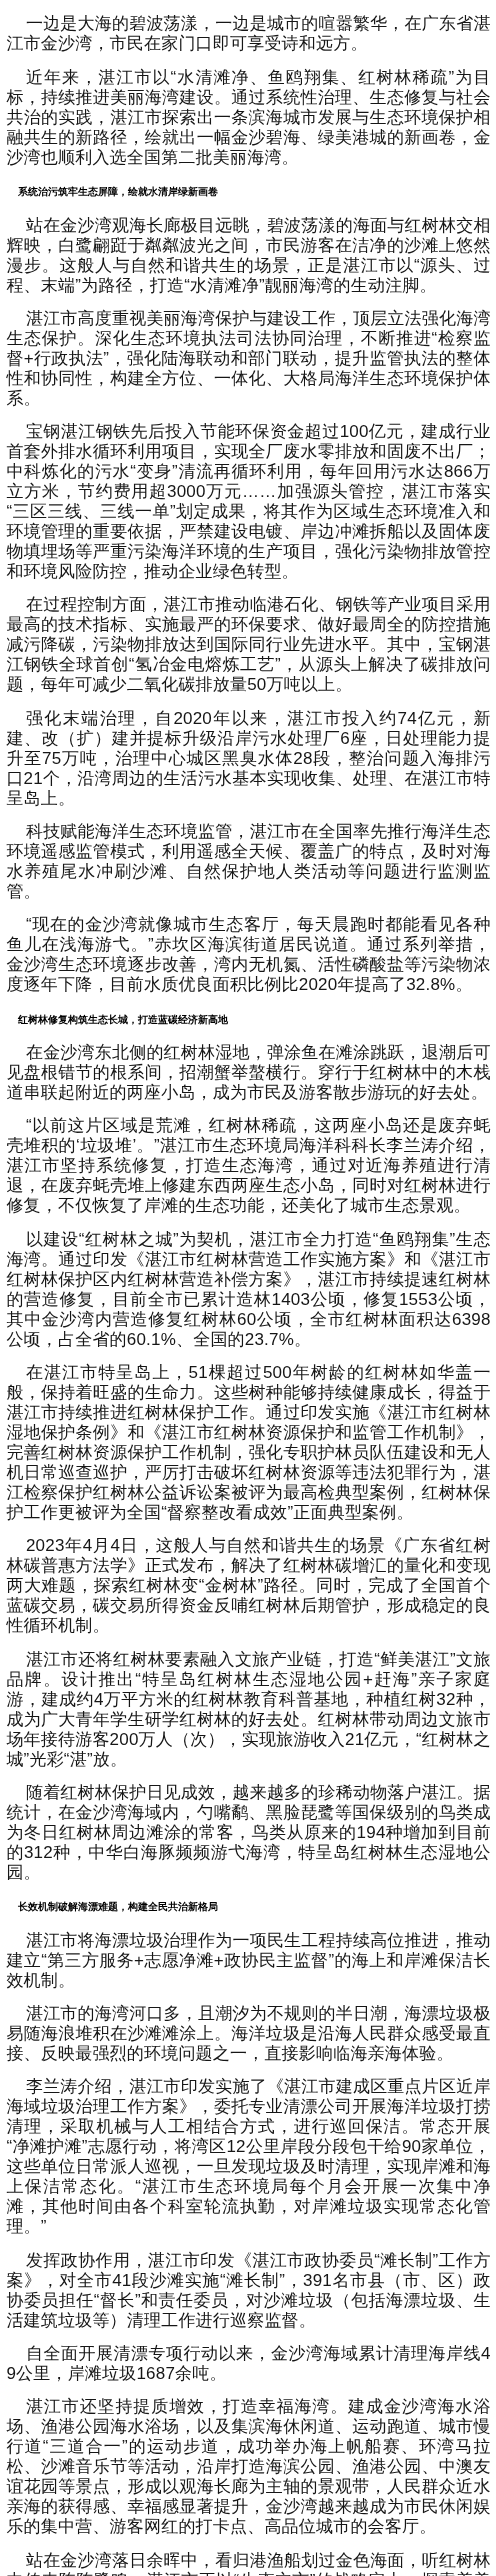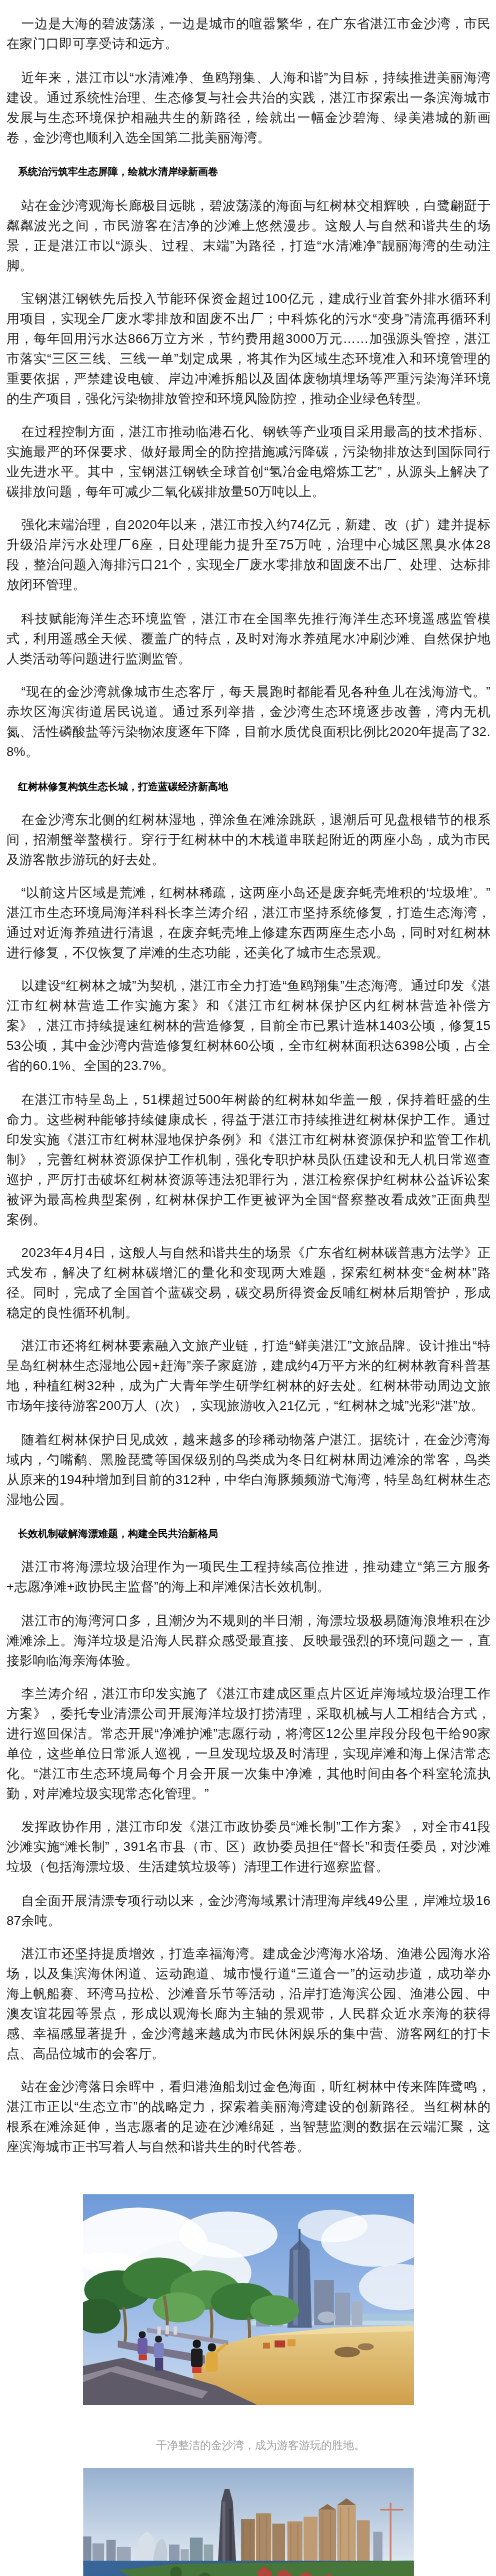--- a/index.html
+++ b/index.html
@@ -4,21 +4,21 @@
 <style>
   html, body { margin: 0; padding: 0; background: #ffffff; }
   body {
     width: 497px;
     font-family: "Liberation Sans", "DejaVu Sans", sans-serif;
     color: #161616;
     -webkit-font-smoothing: antialiased;
   }
   .article { padding: 1.2px 6.4px 11.6px 6.4px; }
   .para {
-    font-size: 13px;
+    font-size: 17px;
     line-height: 20px;
     text-align: justify;
     text-indent: 1.15em;
     margin: 13.3px 0;
     letter-spacing: 0.2px;
     word-break: break-all;
   }
   .heading {
     font-size: 10px;
     line-height: 20px;
@@ -41,26 +41,27 @@
     text-align: center;
   }
   .figure.second { margin-top: 15px; }
 </style>
 </head>
 <body>
 
 <div class="article">
 
   <p class="para">一边是大海的碧波荡漾，一边是城市的喧嚣繁华，在广东省湛江市金沙湾，市民在家门口即可享受诗和远方。</p>
-  <p class="para">近年来，湛江市以“水清滩净、鱼鸥翔集、人海和谐”为目标，持续推进美丽海湾建设。通过系统性治理、生态修复与社会共治的实践，湛江市探索出一条滨海城市发展与生态环境保护相融共生的新路径，绘就出一幅金沙碧海、绿美港城的新画卷，金沙湾也顺利入选全国第二批美丽海湾。</p>
+  <p class="para">近年来，湛江市以“水清滩净、鱼鸥翔集、红树林稀疏”为目标，持续推进美丽海湾建设。通过系统性治理、生态修复与社会共治的实践，湛江市探索出一条滨海城市发展与生态环境保护相融共生的新路径，绘就出一幅金沙碧海、绿美港城的新画卷，金沙湾也顺利入选全国第二批美丽海湾。</p>
   <h2 class="heading">系统治污筑牢生态屏障，绘就水清岸绿新画卷</h2>
   <p class="para">站在金沙湾观海长廊极目远眺，碧波荡漾的海面与红树林交相辉映，白鹭翩跹于粼粼波光之间，市民游客在洁净的沙滩上悠然漫步。这般人与自然和谐共生的场景，正是湛江市以“源头、过程、末端”为路径，打造“水清滩净”靓丽海湾的生动注脚。</p>
+  <p class="para">湛江市高度重视美丽海湾保护与建设工作，顶层立法强化海湾生态保护。深化生态环境执法司法协同治理，不断推进“检察监督+行政执法”，强化陆海联动和部门联动，提升监管执法的整体性和协同性，构建全方位、一体化、大格局海洋生态环境保护体系。</p>
   <p class="para">宝钢湛江钢铁先后投入节能环保资金超过100亿元，建成行业首套外排水循环利用项目，实现全厂废水零排放和固废不出厂；中科炼化的污水“变身”清流再循环利用，每年回用污水达866万立方米，节约费用超3000万元……加强源头管控，湛江市落实“三区三线、三线一单”划定成果，将其作为区域生态环境准入和环境管理的重要依据，严禁建设电镀、岸边冲滩拆船以及固体废物填埋场等严重污染海洋环境的生产项目，强化污染物排放管控和环境风险防控，推动企业绿色转型。</p>
   <p class="para">在过程控制方面，湛江市推动临港石化、钢铁等产业项目采用最高的技术指标、实施最严的环保要求、做好最周全的防控措施减污降碳，污染物排放达到国际同行业先进水平。其中，宝钢湛江钢铁全球首创“氢冶金电熔炼工艺”，从源头上解决了碳排放问题，每年可减少二氧化碳排放量50万吨以上。</p>
-  <p class="para">强化末端治理，自2020年以来，湛江市投入约74亿元，新建、改（扩）建并提标升级沿岸污水处理厂6座，日处理能力提升至75万吨，治理中心城区黑臭水体28段，整治问题入海排污口21个，实现全厂废水零排放和固废不出厂、处理、达标排放闭环管理。</p>
+  <p class="para">强化末端治理，自2020年以来，湛江市投入约74亿元，新建、改（扩）建并提标升级沿岸污水处理厂6座，日处理能力提升至75万吨，治理中心城区黑臭水体28段，整治问题入海排污口21个，沿湾周边的生活污水基本实现收集、处理、在湛江市特呈岛上。</p>
   <p class="para">科技赋能海洋生态环境监管，湛江市在全国率先推行海洋生态环境遥感监管模式，利用遥感全天候、覆盖广的特点，及时对海水养殖尾水冲刷沙滩、自然保护地人类活动等问题进行监测监管。</p>
   <p class="para">“现在的金沙湾就像城市生态客厅，每天晨跑时都能看见各种鱼儿在浅海游弋。”赤坎区海滨街道居民说道。通过系列举措，金沙湾生态环境逐步改善，湾内无机氮、活性磷酸盐等污染物浓度逐年下降，目前水质优良面积比例比2020年提高了32.8%。</p>
   <h2 class="heading">红树林修复构筑生态长城，打造蓝碳经济新高地</h2>
   <p class="para">在金沙湾东北侧的红树林湿地，弹涂鱼在滩涂跳跃，退潮后可见盘根错节的根系间，招潮蟹举螯横行。穿行于红树林中的木栈道串联起附近的两座小岛，成为市民及游客散步游玩的好去处。</p>
   <p class="para">“以前这片区域是荒滩，红树林稀疏，这两座小岛还是废弃蚝壳堆积的‘垃圾堆’。”湛江市生态环境局海洋科科长李兰涛介绍，湛江市坚持系统修复，打造生态海湾，通过对近海养殖进行清退，在废弃蚝壳堆上修建东西两座生态小岛，同时对红树林进行修复，不仅恢复了岸滩的生态功能，还美化了城市生态景观。</p>
   <p class="para">以建设“红树林之城”为契机，湛江市全力打造“鱼鸥翔集”生态海湾。通过印发《湛江市红树林营造工作实施方案》和《湛江市红树林保护区内红树林营造补偿方案》，湛江市持续提速红树林的营造修复，目前全市已累计造林1403公顷，修复1553公顷，其中金沙湾内营造修复红树林60公顷，全市红树林面积达6398公顷，占全省的60.1%、全国的23.7%。</p>
   <p class="para">在湛江市特呈岛上，51棵超过500年树龄的红树林如华盖一般，保持着旺盛的生命力。这些树种能够持续健康成长，得益于湛江市持续推进红树林保护工作。通过印发实施《湛江市红树林湿地保护条例》和《湛江市红树林资源保护和监管工作机制》，完善红树林资源保护工作机制，强化专职护林员队伍建设和无人机日常巡查巡护，严厉打击破坏红树林资源等违法犯罪行为，湛江检察保护红树林公益诉讼案被评为最高检典型案例，红树林保护工作更被评为全国“督察整改看成效”正面典型案例。</p>
   <p class="para">2023年4月4日，这般人与自然和谐共生的场景《广东省红树林碳普惠方法学》正式发布，解决了红树林碳增汇的量化和变现两大难题，探索红树林变“金树林”路径。同时，完成了全国首个蓝碳交易，碳交易所得资金反哺红树林后期管护，形成稳定的良性循环机制。</p>
   <p class="para">湛江市还将红树林要素融入文旅产业链，打造“鲜美湛江”文旅品牌。设计推出“特呈岛红树林生态湿地公园+赶海”亲子家庭游，建成约4万平方米的红树林教育科普基地，种植红树32种，成为广大青年学生研学红树林的好去处。红树林带动周边文旅市场年接待游客200万人（次），实现旅游收入21亿元，“红树林之城”光彩“湛”放。</p>
   <p class="para">随着红树林保护日见成效，越来越多的珍稀动物落户湛江。据统计，在金沙湾海域内，勺嘴鹬、黑脸琵鹭等国保级别的鸟类成为冬日红树林周边滩涂的常客，鸟类从原来的194种增加到目前的312种，中华白海豚频频游弋海湾，特呈岛红树林生态湿地公园。</p>

